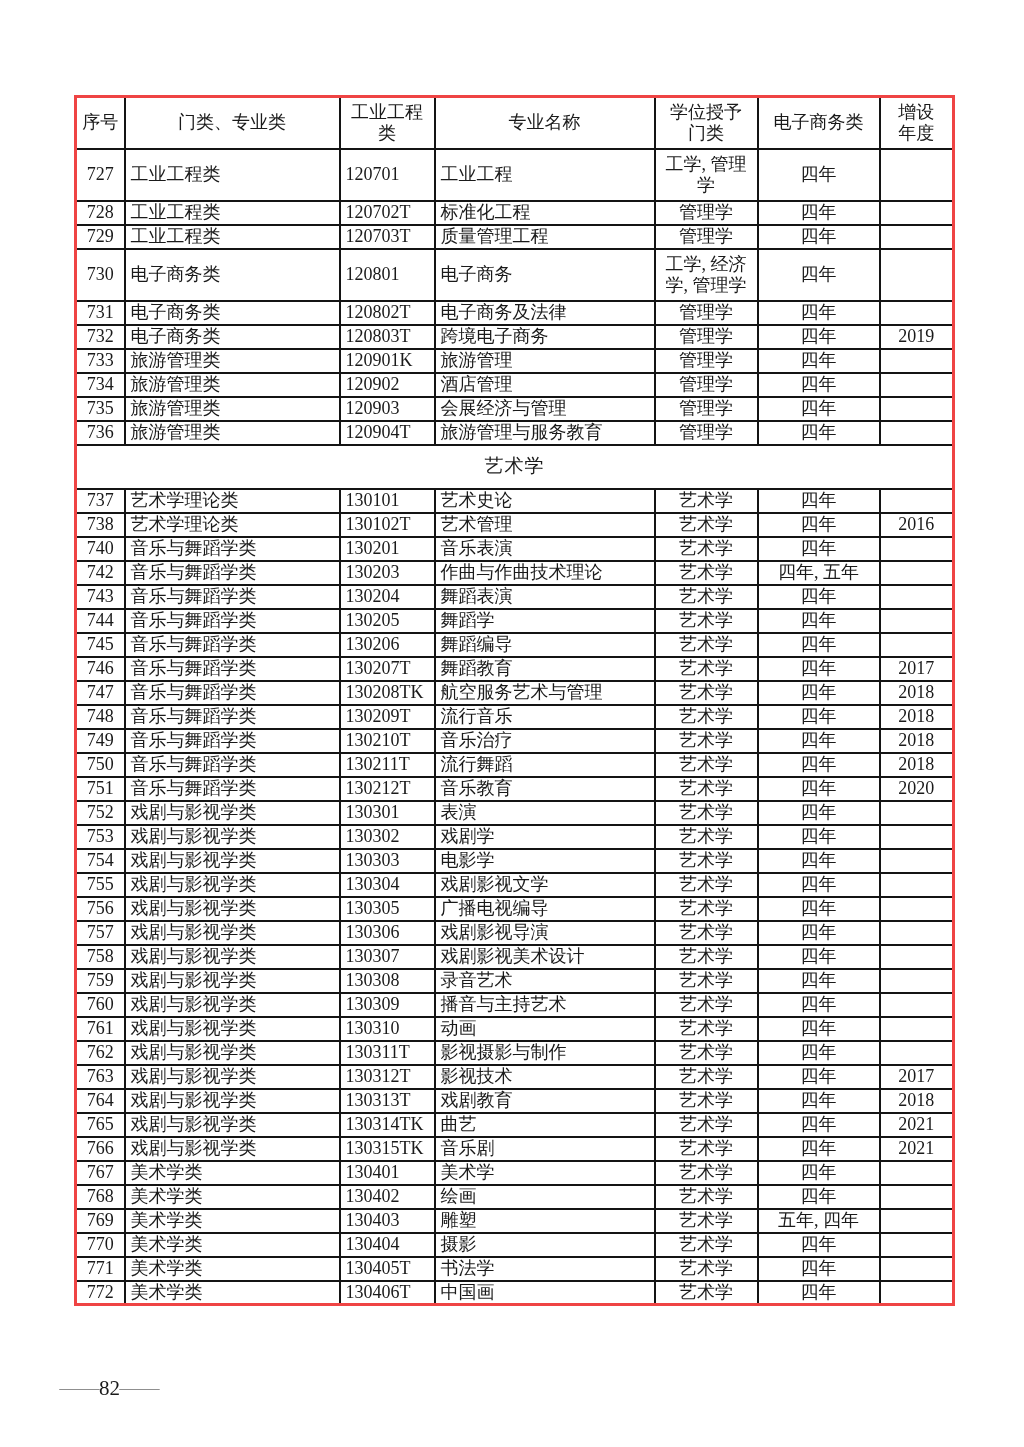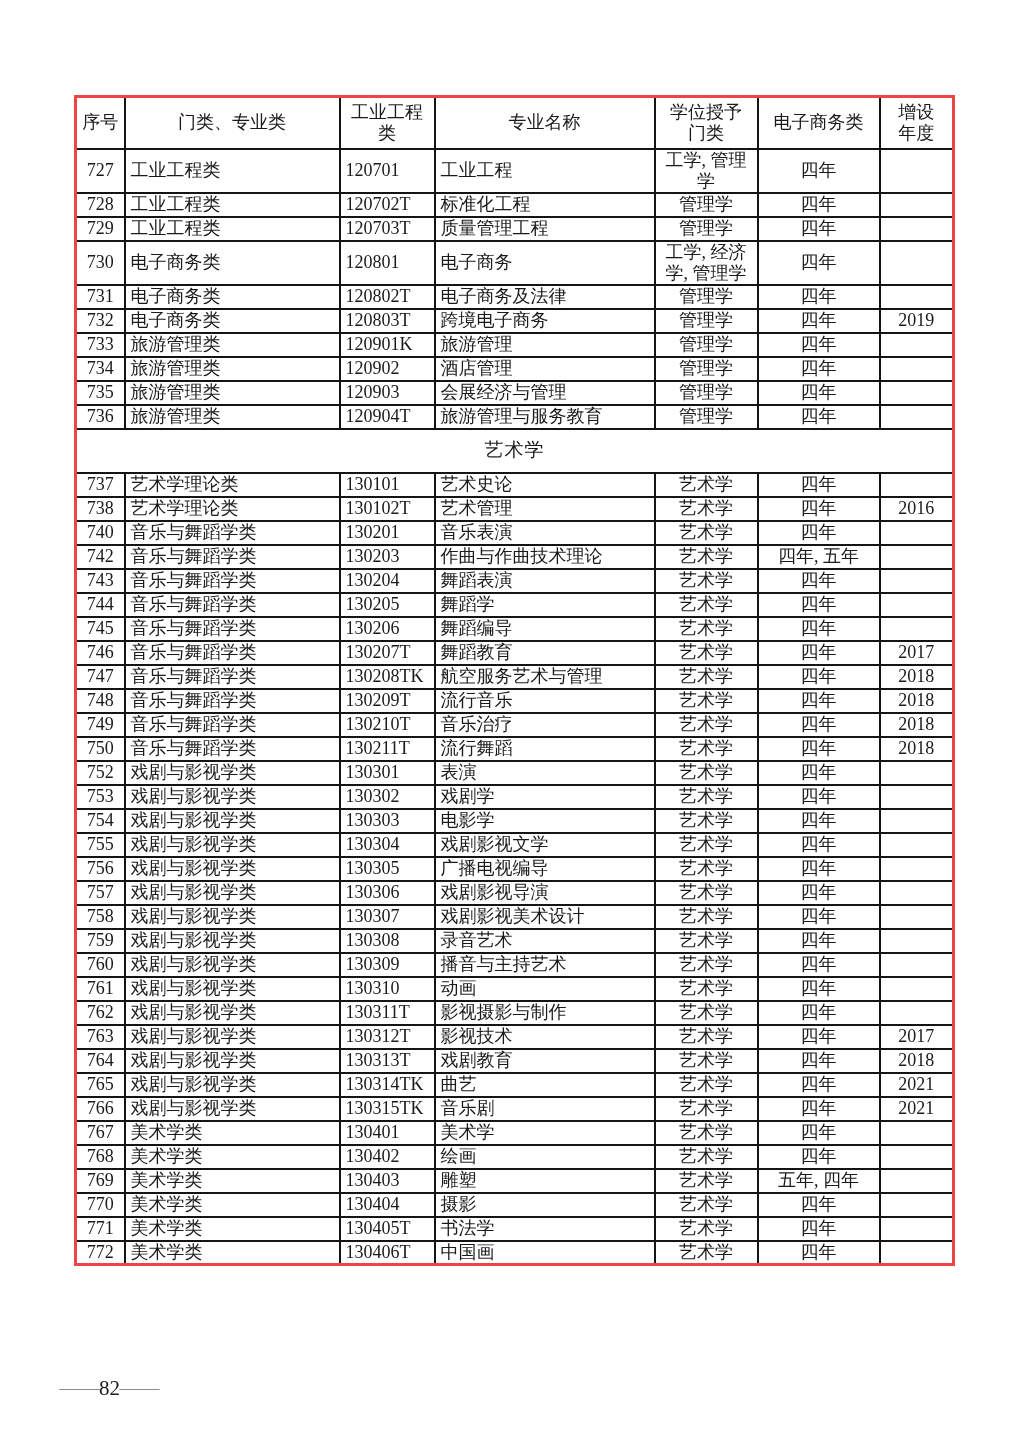--- a/index.html
+++ b/index.html
@@ -40,21 +40,21 @@
     overflow: hidden;
   }
   thead tr { height: 52px; }
   thead th {
     font-family: "Liberation Sans", "DejaVu Sans", sans-serif;
     font-weight: normal;
     text-align: center;
     padding: 0 2px;
   }
   tbody tr { height: 24px; }
-  tbody tr.tall { height: 44px; }
+  tbody tr.tall { height: 52px; }
   tbody td:nth-child(1) { text-align: center; }
   tbody td:nth-child(2),
   tbody td:nth-child(3),
   tbody td:nth-child(4) { text-align: left; }
   tbody td:nth-child(5),
   tbody td:nth-child(6),
   tbody td:nth-child(7) { text-align: center; }
   tr.section-row { height: 44px; }
   tr.section-row td {
     text-align: center;
@@ -306,20 +306,29 @@
         <tr>
           <td>750</td>
           <td>音乐与舞蹈学类</td>
           <td>130211T</td>
           <td>流行舞蹈</td>
           <td>艺术学</td>
           <td>四年</td>
           <td>2018</td>
         </tr>
         <tr>
+          <td>751</td>
+          <td>音乐与舞蹈学类</td>
+          <td>130212T</td>
+          <td>音乐教育</td>
+          <td>艺术学</td>
+          <td>四年</td>
+          <td>2020</td>
+        </tr>
+        <tr>
           <td>752</td>
           <td>戏剧与影视学类</td>
           <td>130301</td>
           <td>表演</td>
           <td>艺术学</td>
           <td>四年</td>
           <td></td>
         </tr>
         <tr>
           <td>753</td>

